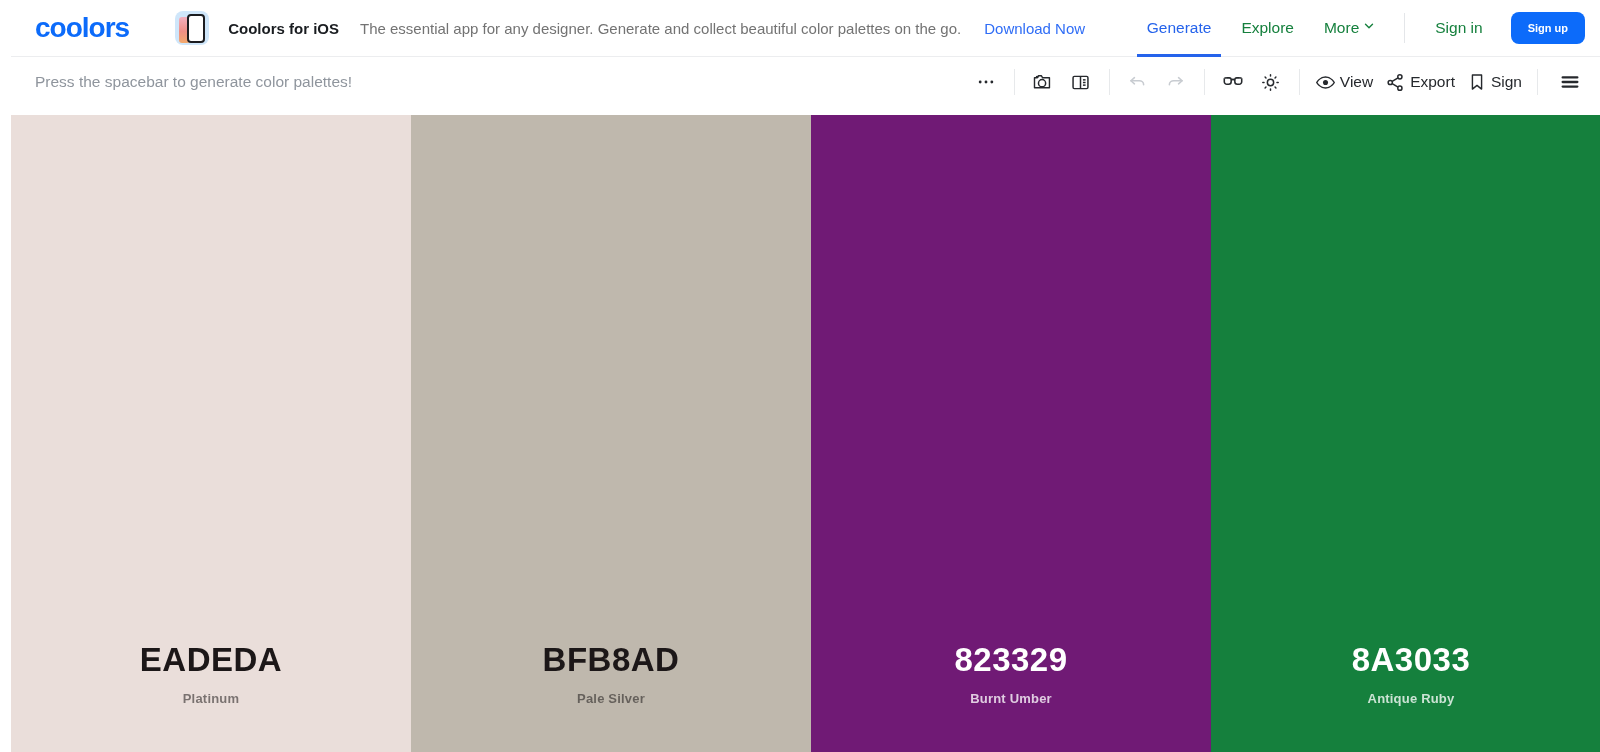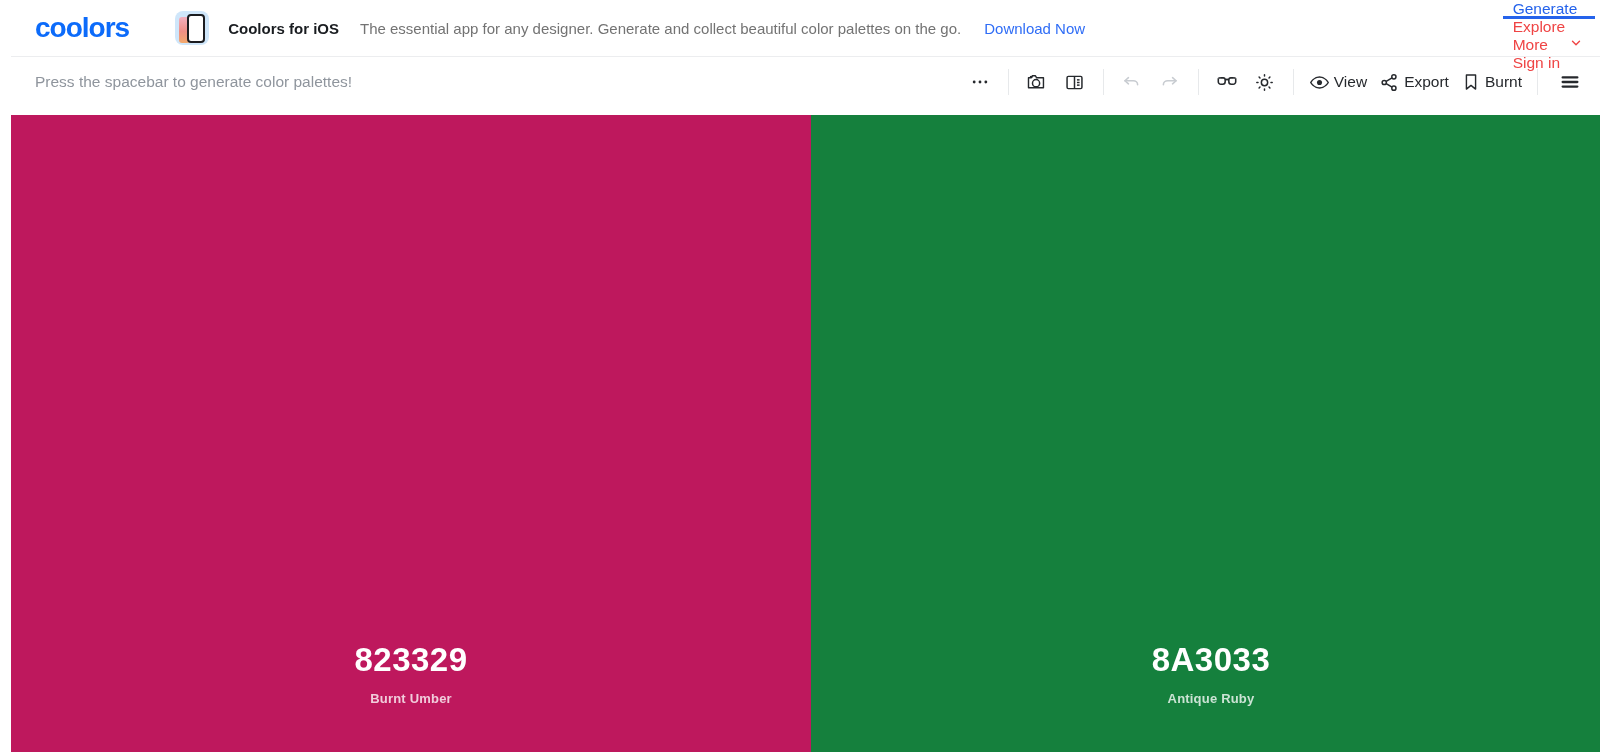--- a/index.html
+++ b/index.html
@@ -43,32 +43,32 @@
     width: 100%; height: 100%;
     background: linear-gradient(180deg,
       #e3514f 0 18%, #f0973c 18% 36%, #f6d23c 36% 54%,
       #58ad5a 54% 72%, #4f6ef2 72% 88%, #9b59d0 88% 100%);
     border-radius: 1px;
   }
   .banner-title { font-size: 15px; font-weight: 700; color: #191c20; }
   .banner-tagline { font-size: 15px; color: #737373; margin-left: 2px; }
   .banner-link { font-size: 15px; color: #2f6df6; font-weight: 500; margin-left: 4px; cursor: pointer; text-decoration: none; }
 
-  .nav { margin-left: auto; display: flex; height: 100%; flex-direction: column; }
+  .nav { margin-left: auto; display: flex; align-items: center; height: 100%; }
   .nav-link {
     display: flex; align-items: center; height: 100%; position: relative;
-    font-size: 15.5px; color: #ef4444; cursor: pointer; text-decoration: none;
+    font-size: 15.5px; color: #15803d; cursor: pointer; text-decoration: none;
     margin-left: 30px;
   }
   .nav-link.active { color: #2563eb; }
   .nav-link.active::after {
     content: ""; position: absolute; left: -10px; right: -10px; bottom: -1px;
     height: 3px; background: #2563eb;
   }
-  .nav-more { gap: 21px; }
+  .nav-more { gap: 3px; }
   .nav-divider { width: 1px; height: 30px; background: #e4e6e9; margin-left: 28px; }
   .signup-btn {
     margin-left: 28px; background: #0c6bfa; color: #fff; border: none;
     font-size: 11px; font-weight: 700; padding: 10px 17px; border-radius: 8px;
     cursor: pointer; font-family: inherit;
   }
 
   
   .toolbar {
     height: 58px; flex: 0 0 58px; background: #fff;
@@ -254,44 +254,56 @@
         </span>
         <span class="tb-label">Export</span>
       </button>
 
       <button class="tb-btn">
         <span>
           <svg width="20" height="20" viewBox="0 0 24 24" fill="none" stroke="currentColor" stroke-width="1.7" stroke-linejoin="round">
               <path d="M6.5 3.5h11v17l-5.5-4.4-5.5 4.4z"></path>
             </svg>
         </span>
-        <span class="tb-label">Burnt</span>
+        <span class="tb-label">Sign</span>
       </button>
 
       <span class="tb-divider"></span>
 
       <button class="tb-btn menu">
         <span>
           <svg width="22" height="22" viewBox="0 0 24 24" fill="none" stroke="currentColor" stroke-width="2.5" stroke-linecap="round">
               <line x1="4" y1="7" x2="20" y2="7"></line>
               <line x1="4" y1="12" x2="20" y2="12"></line>
               <line x1="4" y1="17" x2="20" y2="17"></line>
             </svg>
         </span>
       </button>
 
     </div>
   </div>
 
   <main class="palette">
 
-
-
-
-    <div class="col txt-light" style="background-color: #be185d;">
+    <div class="col txt-dark" style="background-color: rgb(234, 222, 218);">
+      <div class="col-labels">
+        <button class="hex">EADEDA</button>
+        <div class="cname">Platinum</div>
+      </div>
+    </div>
+
+
+    <div class="col txt-dark" style="background-color: rgb(191, 184, 173);">
+      <div class="col-labels">
+        <button class="hex">BFB8AD</button>
+        <div class="cname">Pale Silver</div>
+      </div>
+    </div>
+
+    <div class="col txt-light" style="background-color: #701a75;">
       <div class="col-labels">
         <button class="hex">823329</button>
         <div class="cname">Burnt Umber</div>
       </div>
     </div>
 
     <div class="col txt-light" style="background-color: #15803d;">
       <div class="col-labels">
         <button class="hex">8A3033</button>
         <div class="cname">Antique Ruby</div>

